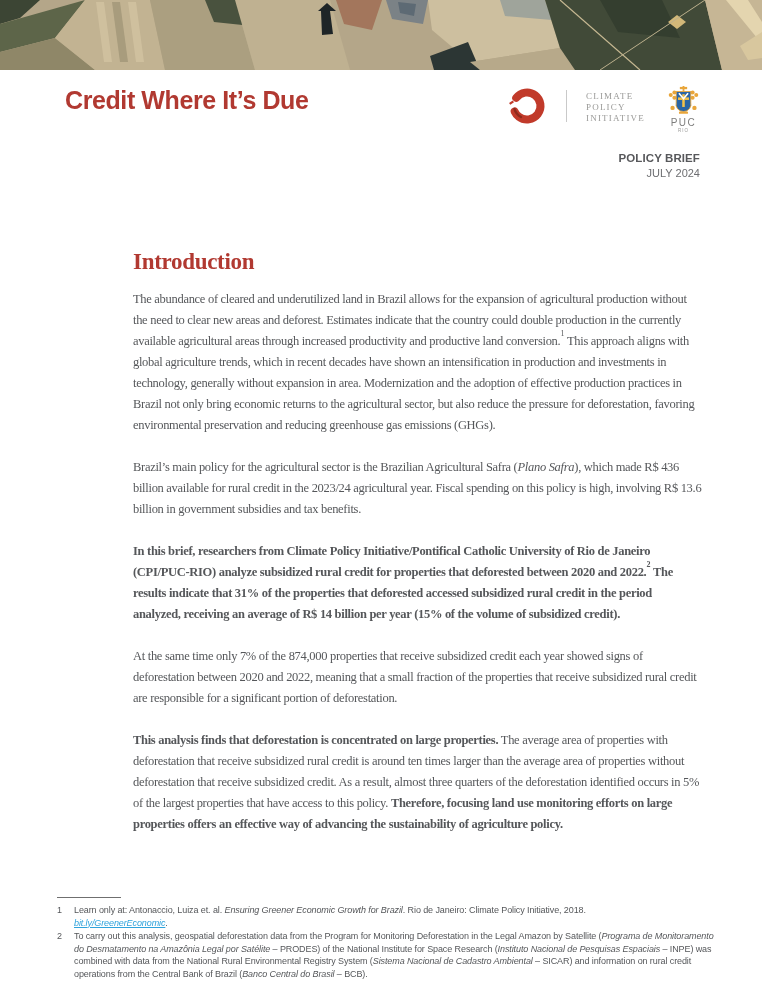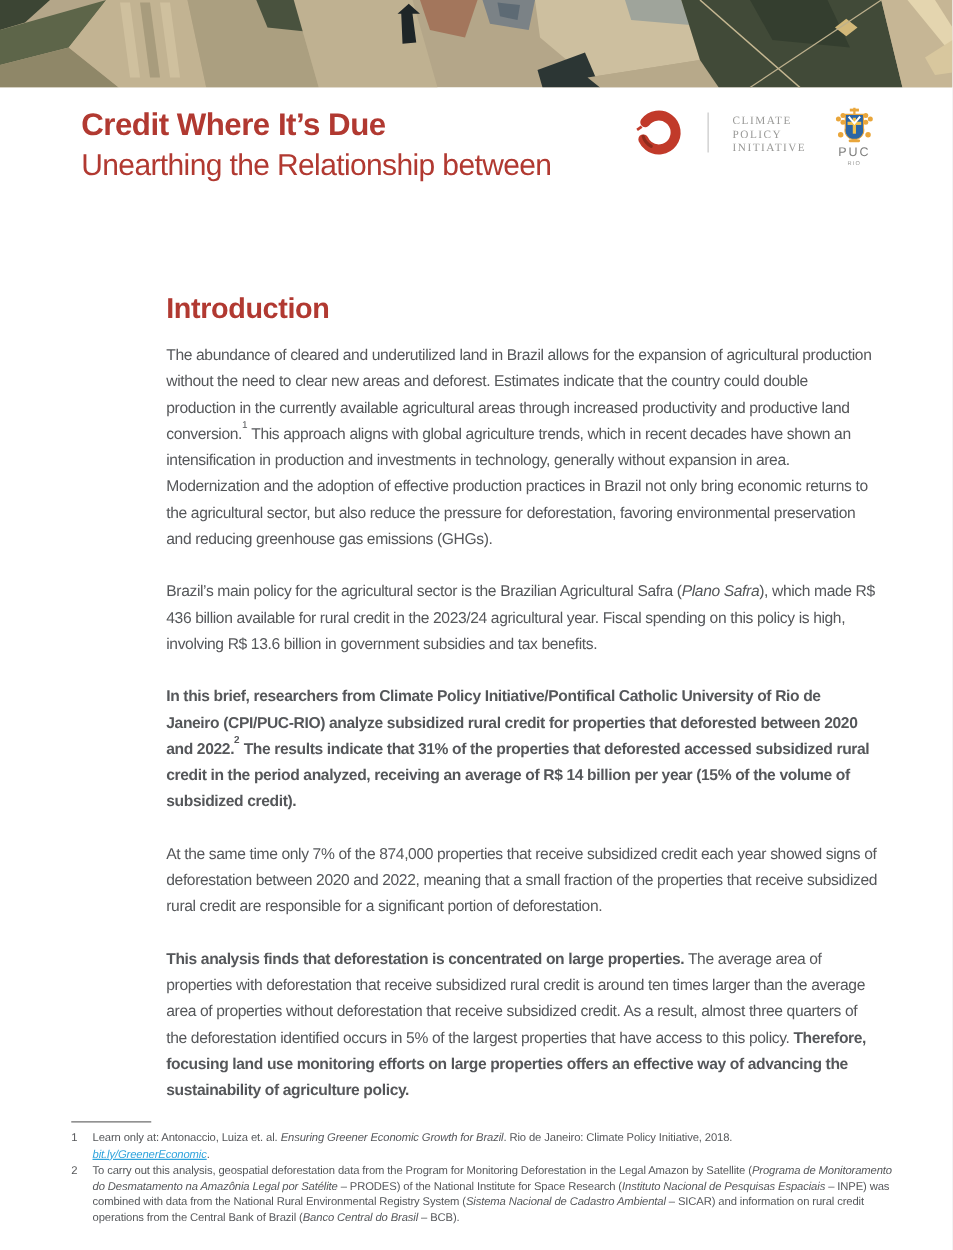--- a/index.html
+++ b/index.html
@@ -26,21 +26,21 @@
     font-family:"Liberation Serif",serif;font-size:9px;letter-spacing:1.2px;
     color:#9a9a98;line-height:11px;text-align:left;padding-top:5px;
   }
   .puc{display:flex;flex-direction:column;align-items:center;margin-left:3px;}
   .puc-label{font-size:10px;color:#7d7d7c;letter-spacing:1.5px;line-height:10px;margin-top:1px;}
   .puc-sub{font-size:4.5px;color:#9a9a98;letter-spacing:1px;line-height:6px;}
   .doc-meta{margin-top:17px;}
   .doc-type{font-size:11.5px;font-weight:bold;color:#57585b;letter-spacing:0.1px;line-height:15px;}
   .doc-date{font-size:11px;color:#6d6e71;line-height:15px;}
   
-  .main{position:absolute;left:133px;top:233px;width:569px;color:#55575a;}
+  .main{position:absolute;left:133px;top:249px;width:569px;color:#55575a;font-family:Liberation Serif, serif;}
   .section-heading{
     margin:0 0 14px 0;font-size:23px;font-weight:bold;color:#b13931;letter-spacing:-0.3px;
   }
   .main p{margin:0 0 21px 0;font-size:12.5px;line-height:21px;letter-spacing:-0.3px;}
   .b{font-weight:bold;}
   .i{font-style:italic;}
   sup.fnref{font-size:8px;line-height:0;position:relative;top:-4px;letter-spacing:0;}
   
   .footnotes{position:absolute;left:57px;top:897px;width:658px;color:#55575a;}
   .fn-rule{width:64px;height:1px;background:#6f6f6f;margin-bottom:6px;}
@@ -82,21 +82,21 @@
       <line x1="705" y1="0" x2="600" y2="70" stroke="#bdb08d" stroke-width="1"></line>
       <polygon points="705,0 762,0 762,70 722,70" fill="#c6b695"></polygon>
       <polygon points="726,0 748,0 762,22 762,44" fill="#e4d5af"></polygon>
       <polygon points="740,46 762,32 762,58 748,60" fill="#d8c79e"></polygon>
     </svg>
   </div>
 
   <div class="header">
     <h1 class="doc-title">Credit Where It’s Due</h1>
     <div class="doc-subtitle">
-      <span>Unearthing the Relationship between</span><br>
+      <br>
     </div>
 
     <div class="brand">
       <div class="logos">
         <svg class="cpi-mark" viewBox="0 0 40 40">
           <circle cx="20" cy="20" r="13.5" fill="none" stroke="#c13a2a" stroke-width="8" stroke-dasharray="70 14.8" stroke-linecap="round" transform="rotate(-143 20 20)"></circle>
           <path d="M7.5 23 A13 13 0 0 0 14 31" stroke="#8e2b1d" stroke-width="2.5" fill="none" stroke-linecap="round"></path>
           <rect x="2.2" y="15.5" width="4.5" height="2.2" fill="#c13a2a" transform="rotate(-35 4.5 16.5)"></rect>
         </svg>
         <span class="logo-sep"></span>
@@ -122,20 +122,24 @@
             </g>
             <path d="M10 6 h16 v12 a8 8 0 0 1 -8 10 a8 8 0 0 1 -8 -10 z" fill="#2b65a5" stroke="#e9a63b" stroke-width="1"></path>
             <rect x="16.6" y="9" width="2.8" height="14" fill="#f3c14b"></rect>
             <rect x="12" y="12.5" width="12" height="2.8" fill="#f3c14b"></rect>
             <path d="M13 8 l5 6 5 -6" stroke="#ffffff" stroke-width="1.8" fill="none"></path>
           </svg>
           <div class="puc-label">PUC</div>
           <div class="puc-sub">RIO</div>
         </div>
       </div>
+      <div class="doc-meta">
+        <div class="doc-type">POLICY BRIEF</div>
+        <div class="doc-date">JULY 2024</div>
+      </div>
     </div>
   </div>
 
   <div class="main">
     <h2 class="section-heading">Introduction</h2>
     <p><span>The abundance of cleared and underutilized land in Brazil allows for the expansion of agricultural production without the need to clear new areas and deforest. Estimates indicate that the country could double production in the currently available agricultural areas through increased productivity and productive land conversion.</span><sup class="fnref">1</sup><span> This approach aligns with global agriculture trends, which in recent decades have shown an intensification in production and investments in technology, generally without expansion in area. Modernization and the adoption of effective production practices in Brazil not only bring economic returns to the agricultural sector, but also reduce the pressure for deforestation, favoring environmental preservation and reducing greenhouse gas emissions (GHGs).</span></p>
     <p><span>Brazil’s main policy for the agricultural sector is the Brazilian Agricultural Safra (</span><span class="i">Plano Safra</span><span>), which made R$ 436 billion available for rural credit in the 2023/24 agricultural year. Fiscal spending on this policy is high, involving R$ 13.6 billion in government subsidies and tax benefits.</span></p>
     <p><span class="b">In this brief, researchers from Climate Policy Initiative/Pontifical Catholic University of Rio de Janeiro (CPI/PUC-RIO) analyze subsidized rural credit for properties that deforested between 2020 and 2022.</span><sup class="fnref b">2</sup><span class="b"> The results indicate that 31% of the properties that deforested accessed subsidized rural credit in the period analyzed, receiving an average of R$ 14 billion per year (15% of the volume of subsidized credit).</span></p>
     <p><span>At the same time only 7% of the 874,000 properties that receive subsidized credit each year showed signs of deforestation between 2020 and 2022, meaning that a small fraction of the properties that receive subsidized rural credit are responsible for a significant portion of deforestation.</span></p>
     <p><span class="b">This analysis finds that deforestation is concentrated on large properties.</span><span> The average area of properties with deforestation that receive subsidized rural credit is around ten times larger than the average area of properties without deforestation that receive subsidized credit. As a result, almost three quarters of the deforestation identified occurs in 5% of the largest properties that have access to this policy. </span><span class="b">Therefore, focusing land use monitoring efforts on large properties offers an effective way of advancing the sustainability of agriculture policy.</span></p>

